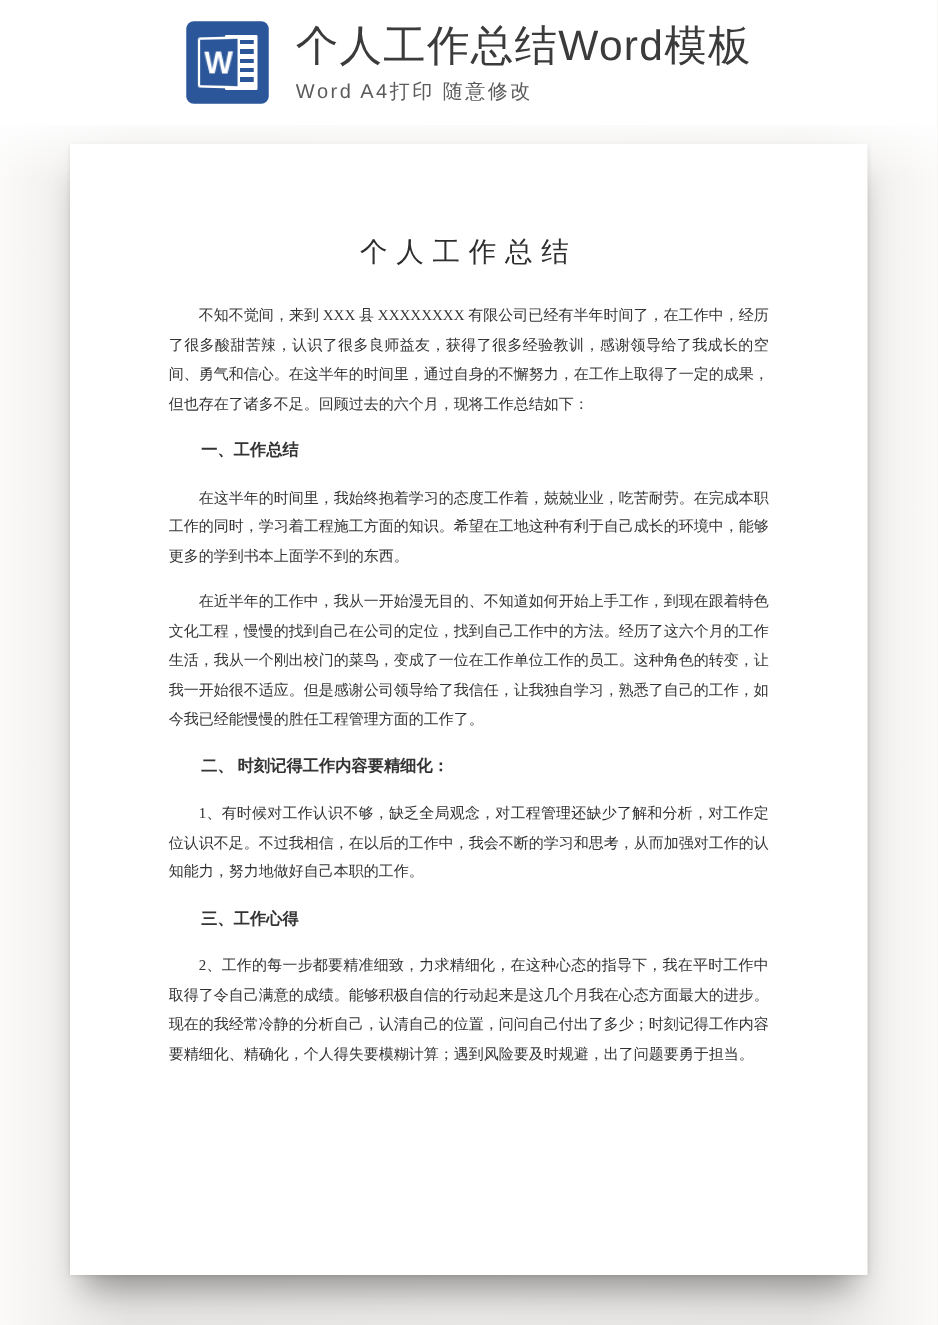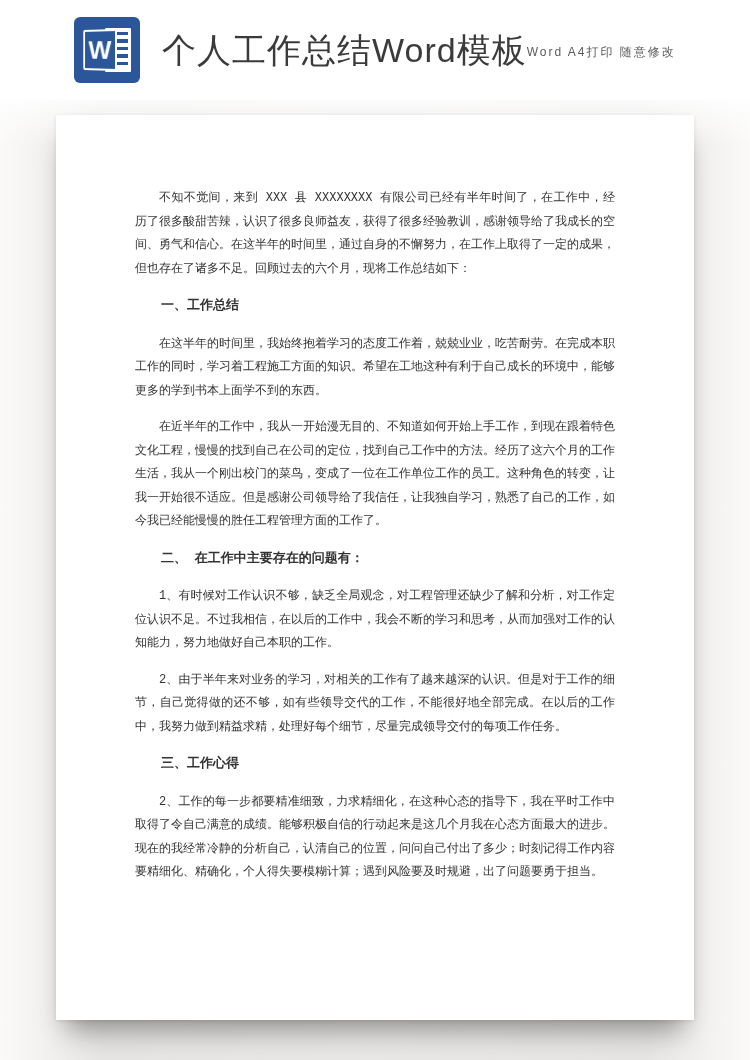--- a/index.html
+++ b/index.html
@@ -64,32 +64,31 @@
   }
   .logo-w-panel span {
     color: #ffffff;
     font-weight: bold;
     font-size: 26px;
     line-height: 1;
     font-family: "Liberation Sans", sans-serif;
   }
   .banner-text {
     display: flex;
-    flex-direction: row;
-    align-items: center;
+    flex-direction: column;
   }
   .banner-title {
     font-size: 34px;
     color: #3b3b3b;
     font-weight: 500;
     letter-spacing: 1px;
     line-height: 1.25;
   }
   .banner-subtitle {
-    font-size: 12px;
+    font-size: 16px;
     color: #5b5b5b;
     letter-spacing: 2px;
     margin-top: 4px;
   }
 
   
   .stage {
     width: 100%;
     height: 960px;
     background:
@@ -115,21 +114,21 @@
   .doc-title {
     text-align: center;
     font-family: "Liberation Serif", serif;
     font-size: 22px;
     font-weight: 500;
     color: #2e2e2e;
     letter-spacing: 7px;
     margin-bottom: 24px;
   }
   .doc-body {
-    font-family: Liberation Mono, monospace;
+    font-family: Liberation Serif, serif;
     font-size: 12px;
     line-height: 23.5px;
     color: #333333;
     text-align: justify;
   }
   .doc-paragraph {
     text-indent: 2em;
     margin-bottom: 13px;
   }
   .doc-heading {
@@ -152,25 +151,25 @@
     </div>
   </div>
   <div class="banner-text">
     <div class="banner-title">个人工作总结Word模板</div>
     <div class="banner-subtitle">Word A4打印 随意修改</div>
   </div>
 </div>
 
 <div class="stage">
   <div class="sheet">
+    <div class="doc-title">个人工作总结</div>
     <div class="doc-body">
         <p class="doc-paragraph">不知不觉间，来到 XXX 县 XXXXXXXX 有限公司已经有半年时间了，在工作中，经历了很多酸甜苦辣，认识了很多良师益友，获得了很多经验教训，感谢领导给了我成长的空间、勇气和信心。在这半年的时间里，通过自身的不懈努力，在工作上取得了一定的成果，但也存在了诸多不足。回顾过去的六个月，现将工作总结如下：</p>
         <p class="doc-heading">一、工作总结</p>
         <p class="doc-paragraph">在这半年的时间里，我始终抱着学习的态度工作着，兢兢业业，吃苦耐劳。在完成本职工作的同时，学习着工程施工方面的知识。希望在工地这种有利于自己成长的环境中，能够更多的学到书本上面学不到的东西。</p>
         <p class="doc-paragraph">在近半年的工作中，我从一开始漫无目的、不知道如何开始上手工作，到现在跟着特色文化工程，慢慢的找到自己在公司的定位，找到自己工作中的方法。经历了这六个月的工作生活，我从一个刚出校门的菜鸟，变成了一位在工作单位工作的员工。这种角色的转变，让我一开始很不适应。但是感谢公司领导给了我信任，让我独自学习，熟悉了自己的工作，如今我已经能慢慢的胜任工程管理方面的工作了。</p>
-        <p class="doc-heading">二、 在工作中主要存在的问题有：</p>
+        <p class="doc-heading">二、 时刻记得工作内容要精细化：</p>
         <p class="doc-paragraph">1、有时候对工作认识不够，缺乏全局观念，对工程管理还缺少了解和分析，对工作定位认识不足。不过我相信，在以后的工作中，我会不断的学习和思考，从而加强对工作的认知能力，努力地做好自己本职的工作。</p>
-        <p class="doc-paragraph">2、由于半年来对业务的学习，对相关的工作有了越来越深的认识。但是对于工作的细节，自己觉得做的还不够，如有些领导交代的工作，不能很好地全部完成。在以后的工作中，我努力做到精益求精，处理好每个细节，尽量完成领导交付的每项工作任务。</p>
         <p class="doc-heading">三、工作心得</p>
         <p class="doc-paragraph">2、工作的每一步都要精准细致，力求精细化，在这种心态的指导下，我在平时工作中取得了令自己满意的成绩。能够积极自信的行动起来是这几个月我在心态方面最大的进步。现在的我经常冷静的分析自己，认清自己的位置，问问自己付出了多少；时刻记得工作内容要精细化、精确化，个人得失要模糊计算；遇到风险要及时规避，出了问题要勇于担当。</p>
       </div>
   </div>
 </div>
 
 </body></html>

